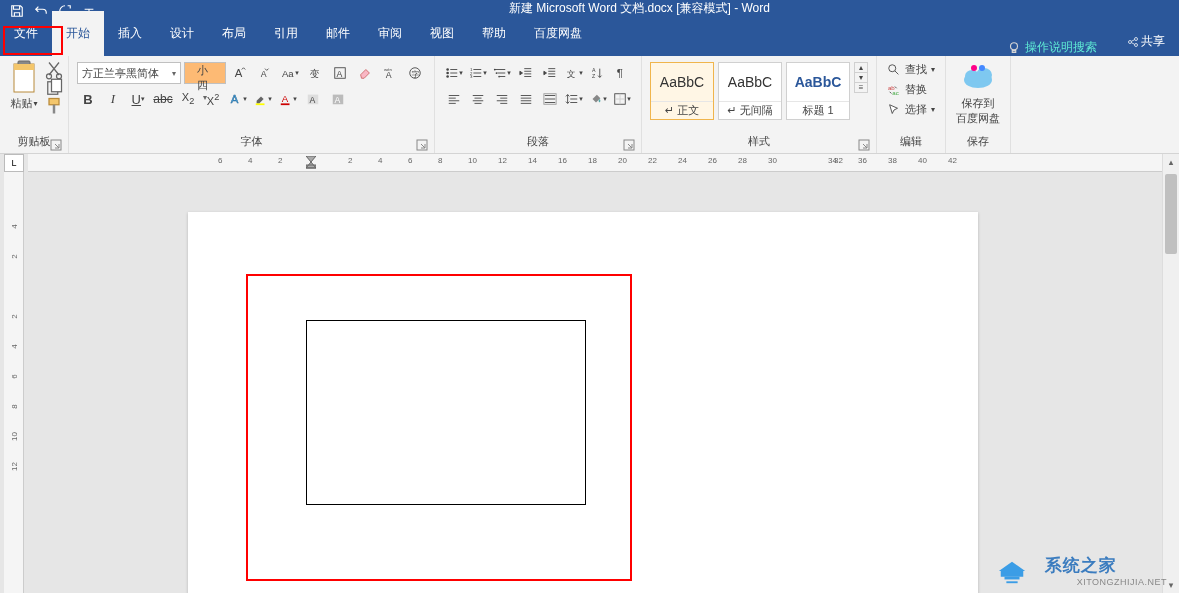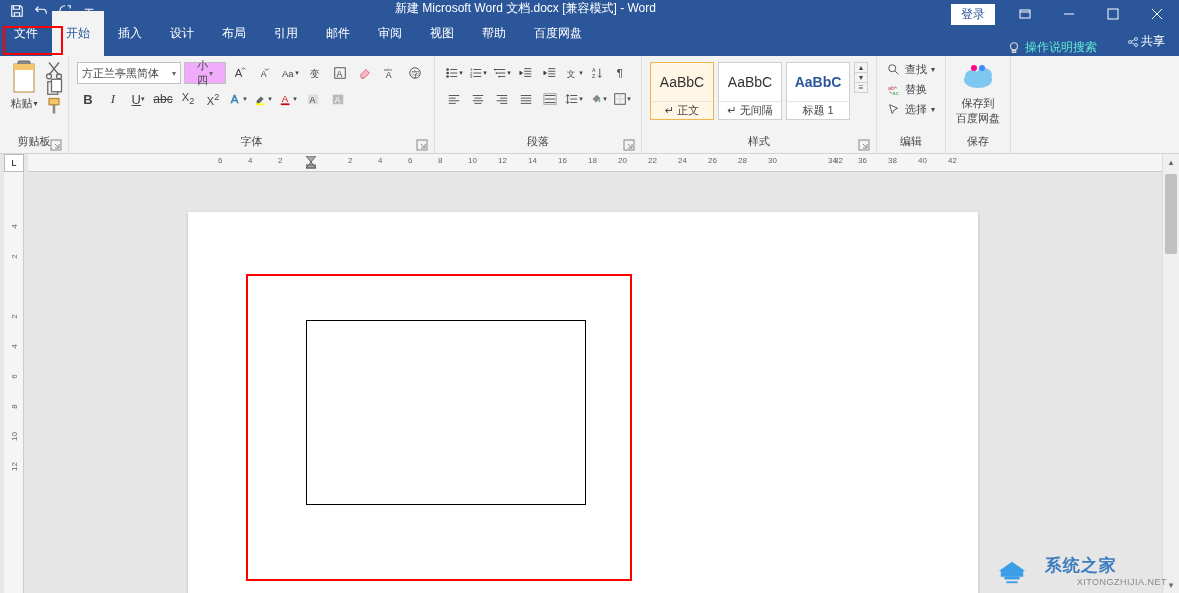--- a/index.html
+++ b/index.html
@@ -39,21 +39,21 @@
 .paste-big { display: flex; flex-direction: column; align-items: center; padding: 2px 4px; cursor: pointer; }
 .paste-icon { width: 32px; height: 36px; }
 .paste-label { font-size: 11px; display: flex; align-items: center; gap: 1px; }
 .clip-side { display: flex; flex-direction: column; gap: 2px; padding-top: 4px; }
 .clip-side .sm { width: 20px; height: 16px; cursor: pointer; display:flex; align-items:center; justify-content:center; }
 
 
 .g-font .ribbon-group-body { flex-direction: column; gap: 4px; padding: 4px 4px; }
 .font-row { display: flex; align-items: center; gap: 3px; }
 .font-name { width: 104px; height: 22px; border: 1px solid #c0c0c0; background: #fff; font-size: 11px; padding: 0 4px; display:flex; align-items:center; justify-content:space-between; }
-.font-size { width: 42px; height: 22px; border: 1px solid #c0c0c0; background: #f0abfc; font-size: 11px; padding: 0 12px; display:flex; align-items:center; justify-content:space-between; }
+.font-size { width: 42px; height: 22px; border: 1px solid #c0c0c0; background: #fdba74; font-size: 11px; padding: 0 12px; display:flex; align-items:center; justify-content:space-between;flex-direction:column; }
 .btn { width: 22px; height: 22px; display: flex; align-items: center; justify-content: center; cursor: pointer; }
 .btn svg { width: 14px; height: 14px; }
 .combo .dd { font-size: 8px; color: #666; }
 
 
 .g-para .ribbon-group-body { flex-direction: column; gap: 4px; padding: 4px; }
 .para-row { display: flex; gap: 2px; }
 
 
 .g-styles .ribbon-group-body { padding: 4px; gap: 4px; display:flex; }
@@ -124,44 +124,20 @@
           <path d="M11 2l3 0 0 3" fill="none" stroke="#fff" stroke-width="1.3"></path>
         </svg>
       </div>
     <div class="qat">
         <svg viewBox="0 0 16 16">
           <path d="M3 6h10M8 6v6M5 9l3 3 3-3" fill="none" stroke="#fff" stroke-width="1.2"></path>
         </svg>
       </div>
   </div>
   <div class="titlebar-center">新建 Microsoft Word 文档.docx [兼容模式] - Word</div>
-  <div class="titlebar-right">
-    <div class="login-btn">登录</div>
-    <div class="win-btn">
-        <svg viewBox="0 0 12 12">
-          <rect x="1" y="2" width="10" height="8"></rect>
-          <path d="M1 4h10"></path>
-        </svg>
-      </div>
-    <div class="win-btn">
-        <svg viewBox="0 0 12 12">
-          <path d="M1 6h10"></path>
-        </svg>
-      </div>
-    <div class="win-btn">
-        <svg viewBox="0 0 12 12">
-          <rect x="1" y="1" width="10" height="10"></rect>
-        </svg>
-      </div>
-    <div class="win-btn">
-        <svg viewBox="0 0 12 12">
-          <path d="M1 1l10 10M11 1L1 11"></path>
-        </svg>
-      </div>
-  </div>
 </div>
 
 <div class="ribbon-tabs">
   <div class="red-box"></div>
   <div class="ribbon-tab file">文件</div>
   <div class="ribbon-tab active">开始</div>
   <div class="ribbon-tab">插入</div>
   <div class="ribbon-tab">设计</div>
   <div class="ribbon-tab">布局</div>
   <div class="ribbon-tab">引用</div>

